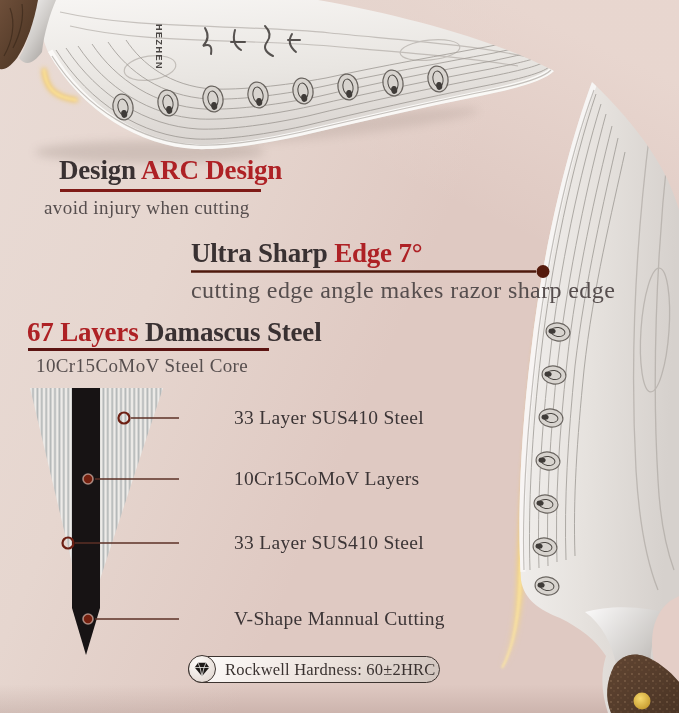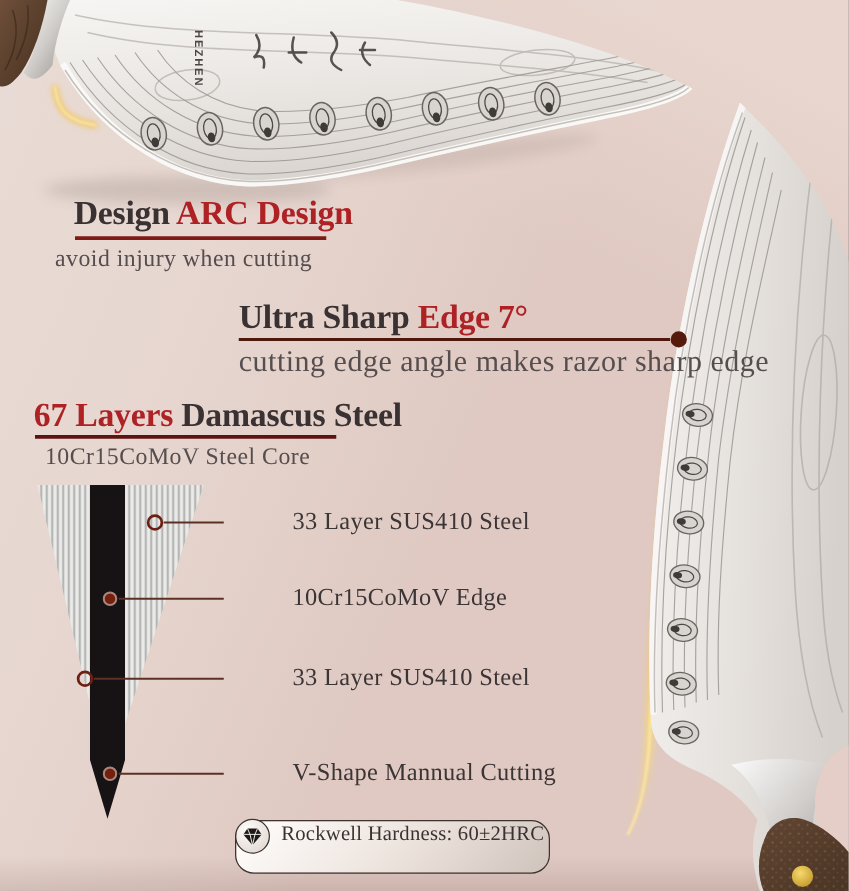--- a/index.html
+++ b/index.html
@@ -29,24 +29,24 @@
 
   .layers-title{left:27px;top:317px;}
   .layers-rule{left:28px;top:348px;width:241px;background:#5c1412;}
   .layers-sub{left:12px;top:355px;margin-left:24px;}
 
   .diagram-label{position:absolute;left:186px;font-size:19.5px;color:#3c3536;letter-spacing:.3px;white-space:nowrap;line-height:24px;margin-left:48px;}
   .dl-0{top:406px;} .dl-1{top:467px;} .dl-2{top:531px;} .dl-3{top:607px;text-align:center;}
 
   
   .badge{
-    position:absolute;left:188px;top:656px;width:252px;height:43px;
+    position:absolute;left:188px;top:656px;width:252px;height:27px;
     border:1.6px solid #3d3430;border-radius:15px;box-sizing:border-box;
     background:linear-gradient(135deg,#fffefd 0%,#ece2dc 55%,#cfc3bc 100%);
-    display:flex;
+    display:flex;align-items:center;
   }
   .badge-circle{
     position:absolute;left:-1px;top:-2px;width:28px;height:28px;border-radius:50%;
     border:1.6px solid #3d3430;box-sizing:border-box;
     background:radial-gradient(circle at 35% 30%,#fefcfa,#ddd2cb);
     display:flex;align-items:center;justify-content:center;
   }
   .badge-text{margin-left:36px;font-size:16.5px;color:#3a3230;letter-spacing:.2px;white-space:nowrap;}
 </style>
 </head>
@@ -319,21 +319,21 @@
   <div class="callout-sub edge-sub">cutting edge angle makes razor sharp edge</div>
 
   <div class="callout-title layers-title">
     <span class="accent">67 Layers</span>
     <span>Damascus Steel</span>
   </div>
   <div class="rule layers-rule"></div>
   <div class="callout-sub layers-sub">10Cr15CoMoV Steel Core</div>
 
   <div class="diagram-label dl-0">33 Layer SUS410 Steel</div>
-  <div class="diagram-label dl-1">10Cr15CoMoV Edge</div>
+  <div class="diagram-label dl-1">10Cr15CoMoV Layers</div>
   <div class="diagram-label dl-2">33 Layer SUS410 Steel</div>
   <div class="diagram-label dl-3">V-Shape Mannual Cutting</div>
 
   <div class="badge">
     <div class="badge-circle">
       <svg width="16" height="15" viewBox="0 0 24 22">
         <path d="M6 1 L18 1 L23 8 L12 21 L1 8 Z" fill="#1d1a18"></path>
         <path d="M1 8 H23 M6 1 L9 8 L12 21 M18 1 L15 8 L12 21" stroke="#fdfcfa" stroke-width="1.1" fill="none"></path>
       </svg>
     </div>

